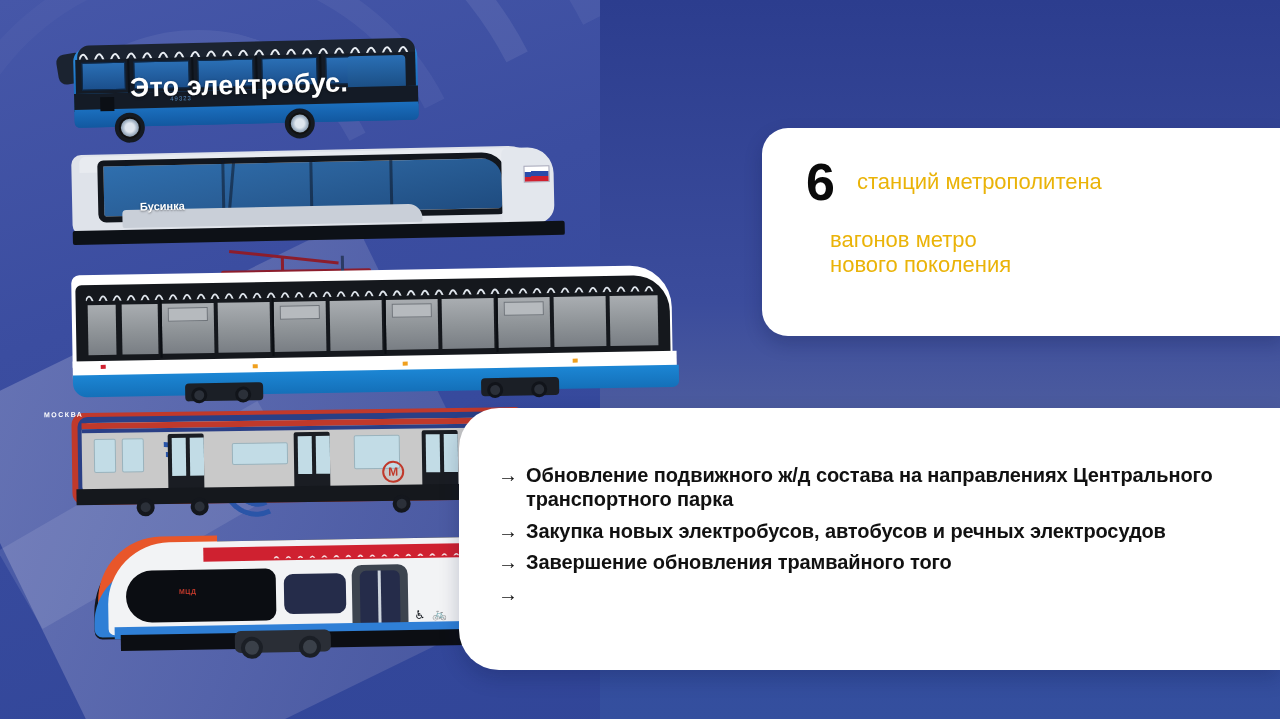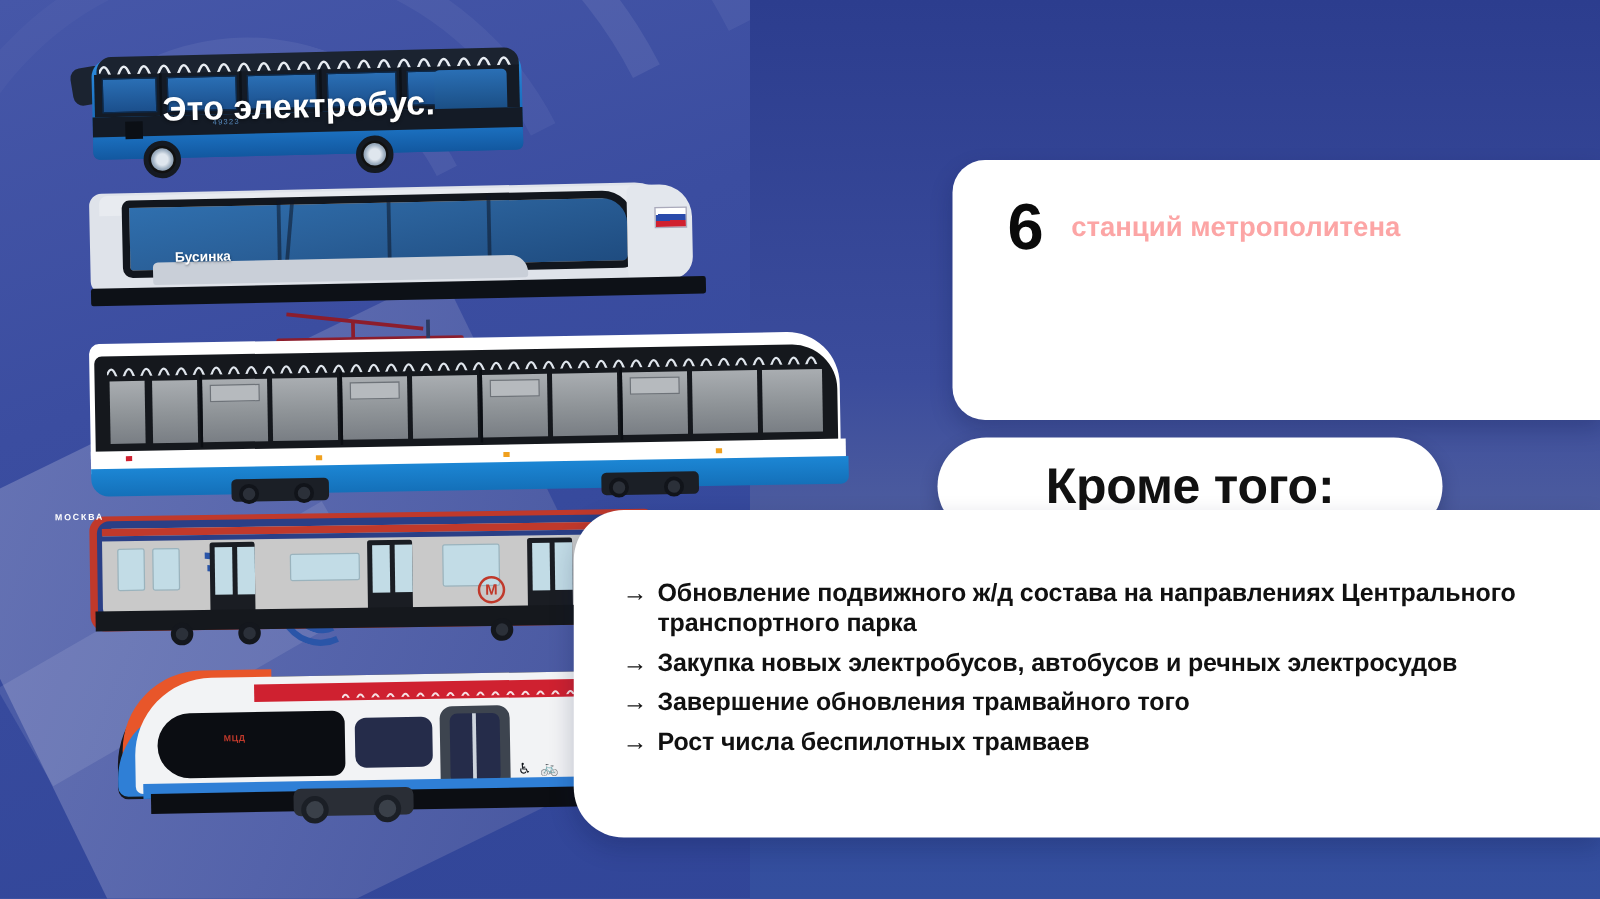--- a/index.html
+++ b/index.html
@@ -138,21 +138,21 @@
   .pill span{font-weight:700;color:#111;}
   #pill-1{left:762px;top:56px;width:396px;height:70px;}
   #pill-1 span{font-size:40px;letter-spacing:-.2px;}
   #pill-2{left:750px;top:350px;width:404px;height:78px;}
   #pill-2 span{font-size:40px;letter-spacing:-.2px;}
 
   .statcard{position:absolute;left:762px;top:128px;width:520px;height:208px;background:#fff;
         border-radius:26px 0 0 26px;box-shadow:0 8px 18px rgba(10,20,60,.22);}
   .statrow{position:absolute;display:flex;align-items:center;}
   .stat-num{font-weight:700;color:#0a0a0a;line-height:1;}
-  .stat-txt{font-weight:700;color:#fca5a5;line-height:1.12;}
+  .stat-txt{font-weight:400;color:#eab308;line-height:1.12;}
   #stat-0{left:806px;top:156px;}
   #stat-0 .stat-num{font-size:52px;}
   #stat-0 .stat-txt{font-size:22px;margin-left:22px;}
   #stat-1{left:812px;top:228px;}
   #stat-1 .stat-num{font-size:54px;}
   #stat-1 .stat-txt{font-size:22px;margin-left:18px;}
 
   .bulletcard{position:absolute;left:459px;top:408px;width:821px;height:262px;background:#fff;
         border-radius:40px 0 0 40px;box-shadow:0 8px 20px rgba(10,20,60,.22);}
   .bullets{position:absolute;left:498px;top:463px;width:770px;}
@@ -331,39 +331,37 @@
     </div>
   </div>
 
 
   <div class="statcard"></div>
   <div class="statrow" id="stat-0">
     <div class="stat-num">6</div>
     <div class="stat-txt">станций метрополитена</div>
   </div>
   <div class="statrow" id="stat-1">
+    <div class="stat-txt" style="white-space:pre-line;">вагонов метро
+нового поколения</div>
   </div>
 
-  <div class="pill" id="pill-2">
-    <span>Кроме того:</span>
-  </div>
 
   <div class="bulletcard"></div>
   <div class="bullets" id="bullets">
       <div class="bullet">
         <div class="arrow">→</div>
         <div class="btxt">Обновление подвижного ж/д состава на направлениях Центрального транспортного парка</div>
       </div>
       <div class="bullet">
         <div class="arrow">→</div>
         <div class="btxt">Закупка новых электробусов, автобусов и речных электросудов</div>
       </div>
       <div class="bullet">
         <div class="arrow">→</div>
         <div class="btxt">Завершение обновления трамвайного того</div>
       </div>
       <div class="bullet">
         <div class="arrow">→</div>
-        <div class="btxt">Рост числа беспилотных трамваев</div>
       </div>
     </div>
 
 </div>
 
 </body></html>

